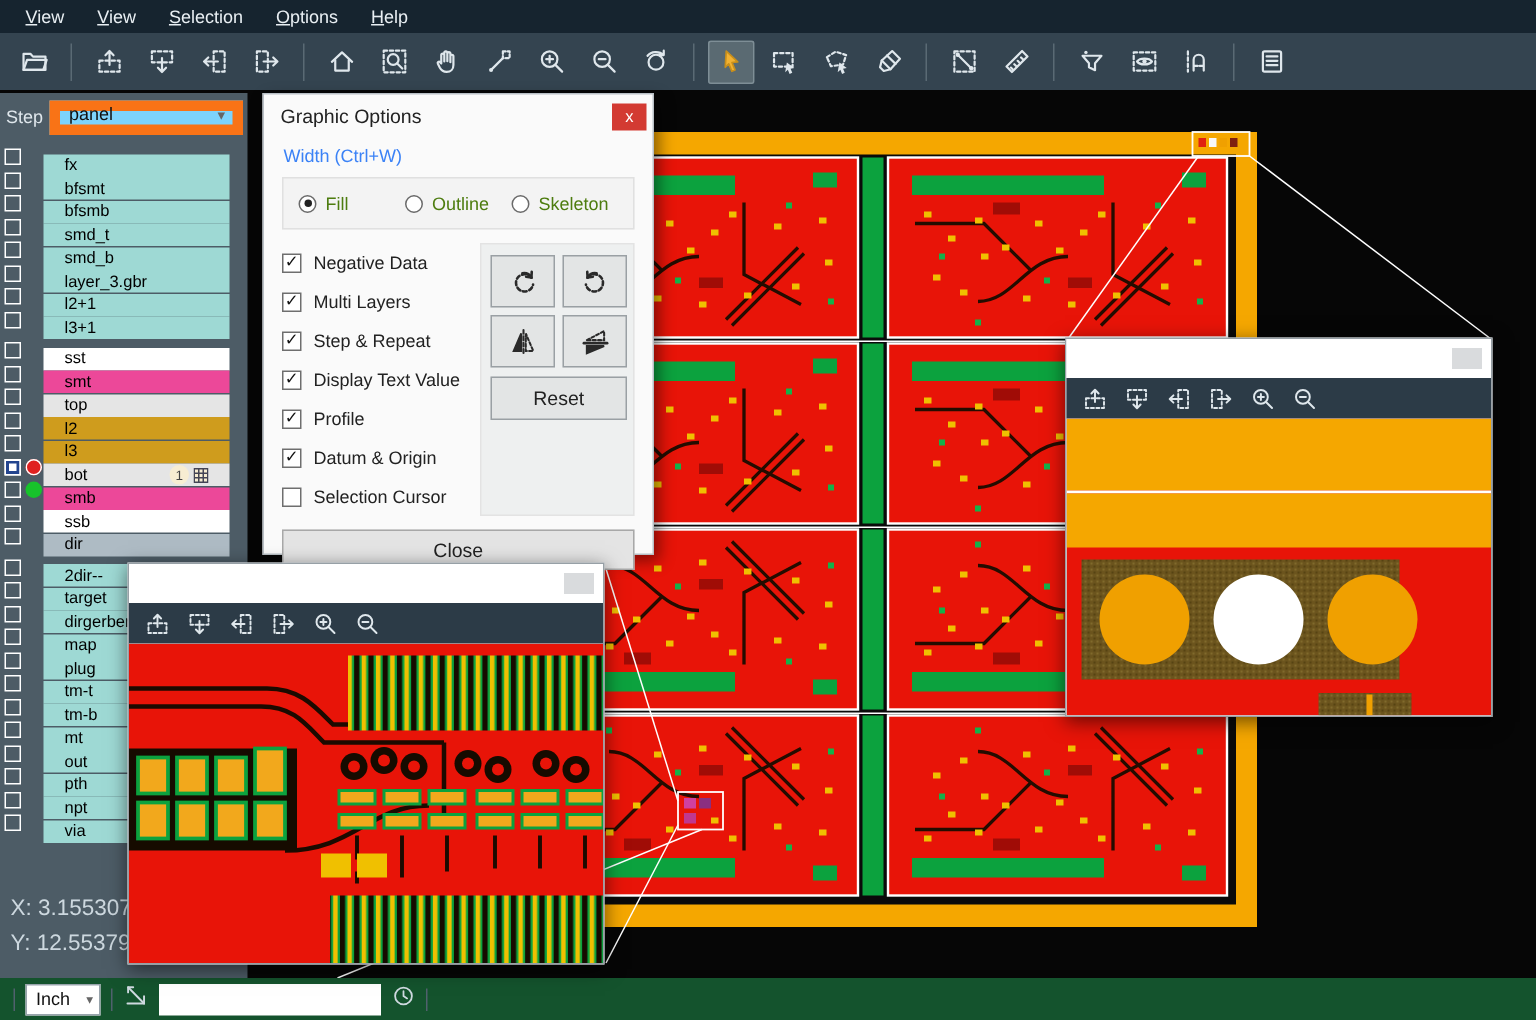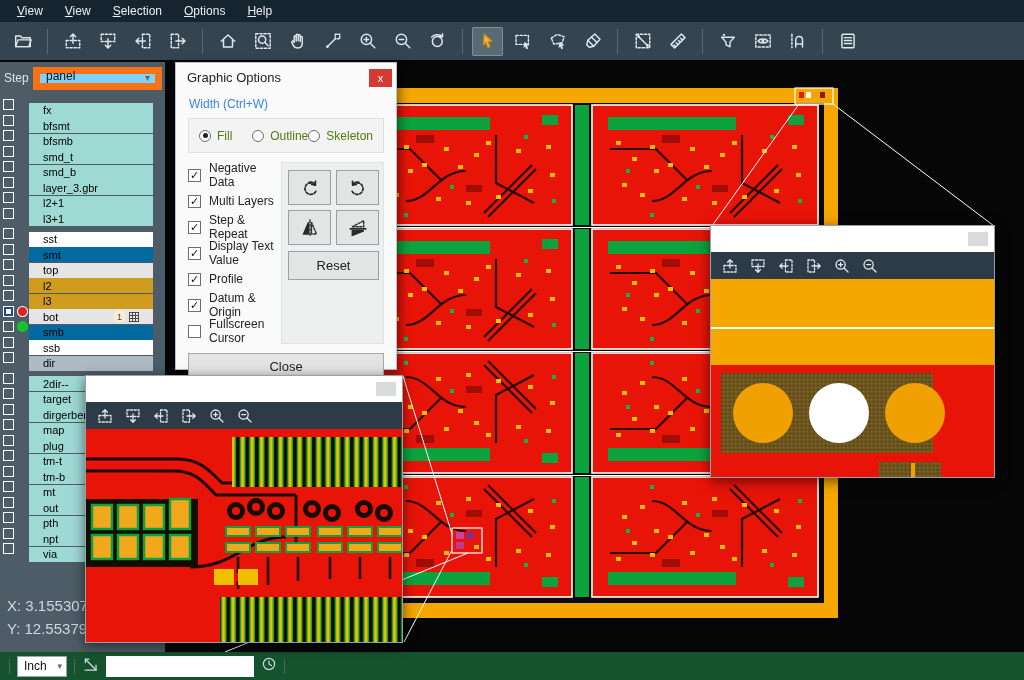--- a/index.html
+++ b/index.html
@@ -31,32 +31,32 @@
   .lrow { display:flex; align-items:center; height:15px; margin-bottom:0.5px; }
   .lcheck { width:11px; height:11px; border:1.5px solid #fff; margin-left:3px; flex:none; background:transparent; }
   .lcheck.on { background:#fff; box-shadow:0 0 0 2px #23458f inset; }
   .lind { width:14px; height:12px; flex:none; margin-left:1px; display:flex; align-items:center; justify-content:center; }
   .dot { width:11px; height:11px; border-radius:50%; display:block; }
   .dot.red { background:#e02020; box-shadow:0 0 0 1px #fff inset; }
   .dot.green { background:#17c32b; }
   .lname { flex:1; height:15px; font-size:11px; color:#000; display:flex; align-items:center;
            padding:0 14px; margin-right:12px; overflow:hidden; white-space:nowrap;margin-top:11px; }
   .lgap { height:5px; }
-  .c-cyan{background:#9ed9d4}.c-white{background:#ffffff}.c-green{background:#0369a1}
+  .c-cyan{background:#9ed9d4}.c-white{background:#ffffff}.c-green{background:#ec4899}
   .c-orange{background:#e5e5e5}.c-gold{background:#cf9c1d}.c-gray{background:#aebbc4}
   .badge { width:13px; height:13px; border-radius:50%; background:#f7edd2; color:#444; font-size:9px;
            display:flex; align-items:center; justify-content:center; margin-right:3px; flex:none; }
   .gridico { flex:none; display:flex; }
   .coords { position:absolute; left:7px; bottom:12px; color:#cdd8df; font-size:15px; line-height:1.55; }
 
   
   .canvas { position:absolute; left:165px; top:62px; width:859px; height:590px; background:#060606; z-index:1; }
 
   
-  .dialog { position:absolute; left:175px; top:62px; width:222px; height:308px; background:#fafafa;
+  .dialog { position:absolute; left:175px; top:62px; width:261px; height:308px; background:#fafafa;
             border:1px solid #b9c0c6; box-shadow:3px 4px 10px rgba(0,0,0,.45); z-index:30; }
   .dtitlebar { height:29px; display:flex; align-items:center; padding-left:11px; font-size:13px; color:#222; }
   .dclose { width:23px; height:18px; background:#d33a32; color:#fff; margin-left:auto; margin-right:4px;
             font-size:11px; display:flex; align-items:center; justify-content:center; }
   .dbody { padding:2px 12px 0 12px; }
   .dwidth { font-size:12px; color:#3b82f6; margin:3px 0 7px 1px; }
   .radiobox { border:1px solid #e0e0e0; background:#f3f3f3; height:35px; display:flex; align-items:center;
               gap:0; padding:0 10px; font-size:12px; color:#4d7c0f; }
   .radrow { display:flex; align-items:center; gap:6px; flex:1; }
   .rad { width:12px; height:12px; border:1px solid #6a6a6a; border-radius:50%; background:#fff; position:relative; flex:none; }
@@ -626,21 +626,21 @@
             <div class="chkrow">
               <span class="chk on">✓</span>
               <span>Profile</span>
             </div>
             <div class="chkrow">
               <span class="chk on">✓</span>
               <span>Datum &amp; Origin</span>
             </div>
             <div class="chkrow">
               <span class="chk"></span>
-              <span>Fullscreen Cursor</span>
+              <span>Selection Cursor</span>
             </div>
           </div>
         <div class="dright">
           <div class="tgrid">
             <div class="tbtn2">
               <svg viewBox="0 0 16 16" width="20" height="20" fill="none" stroke="#2a2a2a" stroke-width="1.4" stroke-linecap="round">
                 <path d="M12.2 5.6 A4.6 4.6 0 1 0 13.1 9.4" stroke-dasharray="2 1.5"></path>
                 <path d="M7.4 3.4 A4.6 4.6 0 0 1 12.2 5.6"></path>
                 <path d="M12.4 2.6 L12.2 5.6 L9.4 5.2"></path>
               </svg>

